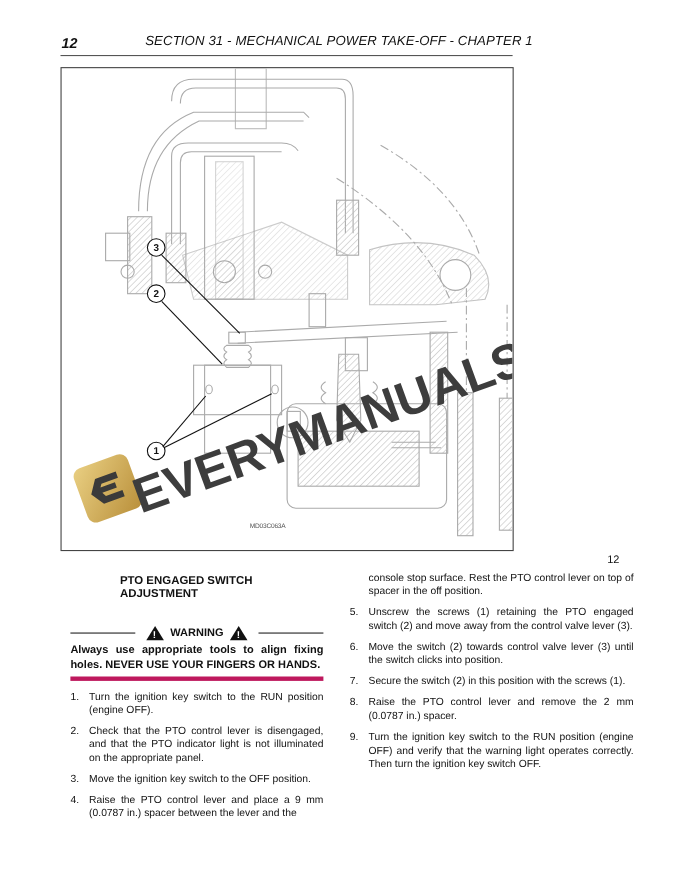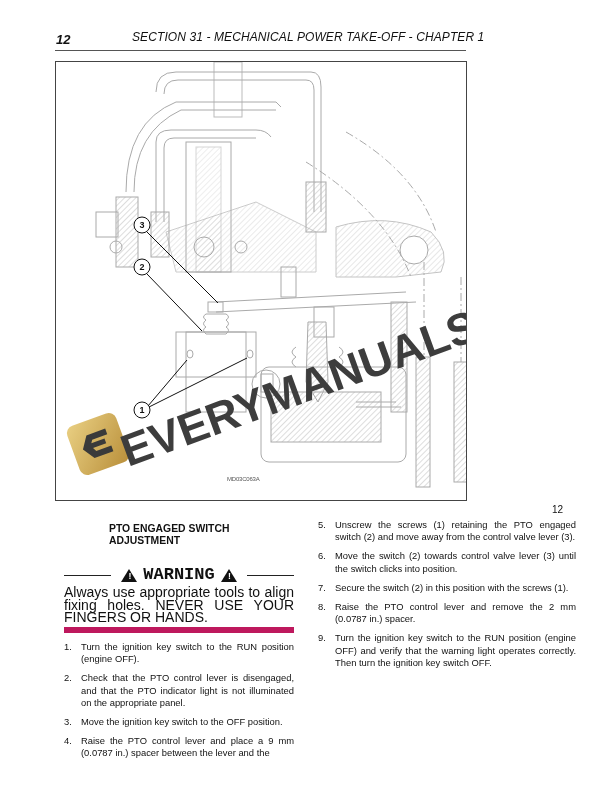--- a/index.html
+++ b/index.html
@@ -11,24 +11,24 @@
   .figure { position: absolute; left: 55px; top: 61px; width: 410px; height: 438px; border: 1.3px solid #444; background: #fff; overflow: hidden; }
   .figure svg { position: absolute; left: 0; top: 0; }
   .fig-num { position: absolute; left: 552px; top: 504px; font-size: 10px; }
   .fig-code { position: absolute; left: 171px; top: 414px; font-size: 6px; color: #555; letter-spacing: -0.2px; }
   .col { position: absolute; font-size: 9.4px; line-height: 12.2px; }
   .col-left { left: 64px; top: 521px; width: 230px; }
   .col-right { left: 318px; top: 519px; width: 258px; }
   .heading { font-size: 10.4px; font-weight: bold; margin-top: 2px; margin-bottom: 22px; margin-left: 45px; }
   .warn-row { display: flex; align-items: center; justify-content: space-between; margin-bottom: 4px; }
   .warn-line { flex: 1; border-top: 1px solid #222; height: 0; }
-  .warn-mid { display: flex; align-items: flex-start; gap: 6px; margin: 0 10px; font-weight: bold; font-size: 17px; font-family: Liberation Mono, monospace; }
+  .warn-mid { display: flex; align-items: flex-end; gap: 6px; margin: 0 10px; font-weight: bold; font-size: 10px; }
   .tri { width: 0; height: 0; border-left: 8px solid transparent; border-right: 8px solid transparent; border-bottom: 13px solid #111; position: relative; }
   .tri::after { content: "!"; position: absolute; left: -2px; top: 2px; color: #fff; font-size: 9px; font-weight: bold; }
-  .warn-text { font-weight: normal; text-align: justify; text-align-last: left; padding-bottom: 4px; border-bottom: 6px solid #be185d; margin-bottom: 8px; font-size: 14px; }
+  .warn-text { font-weight: bold; text-align: justify; text-align-last: left; padding-bottom: 4px; border-bottom: 4px solid #be185d; margin-bottom: 8px; font-size: 10px; }
   .step { display: flex; margin-bottom: 7px; text-align: justify; }
   .step .n { width: 17px; flex: none; }
   .step .t { flex: 1; }
   .cont { padding-left: 17px; margin-bottom: 7px; margin-top: 0; }
   .wm-text { font-family: "Liberation Sans", sans-serif; font-weight: bold; font-size: 45px; fill: #3d3d3d; }
 </style>
 </head>
 <body>
 
 <div class="page-num">12</div>
@@ -154,20 +154,23 @@
       <span class="n">3.</span>
       <span class="t">Move the ignition key switch to the OFF position.</span>
     </div>
   <div class="step">
       <span class="n">4.</span>
       <span class="t">Raise the PTO control lever and place a 9 mm (0.0787 in.) spacer between the lever and the</span>
     </div>
 </div>
 
 <div class="col col-right">
+  <div class="cont step">
+      <span class="t">console stop surface. Rest the PTO control lever on top of spacer in the off position.</span>
+    </div>
   <div class="step">
       <span class="n">5.</span>
       <span class="t">Unscrew the screws (1) retaining the PTO engaged switch (2) and move away from the control valve lever (3).</span>
     </div>
   <div class="step">
       <span class="n">6.</span>
       <span class="t">Move the switch (2) towards control valve lever (3) until the switch clicks into position.</span>
     </div>
   <div class="step">
       <span class="n">7.</span>

